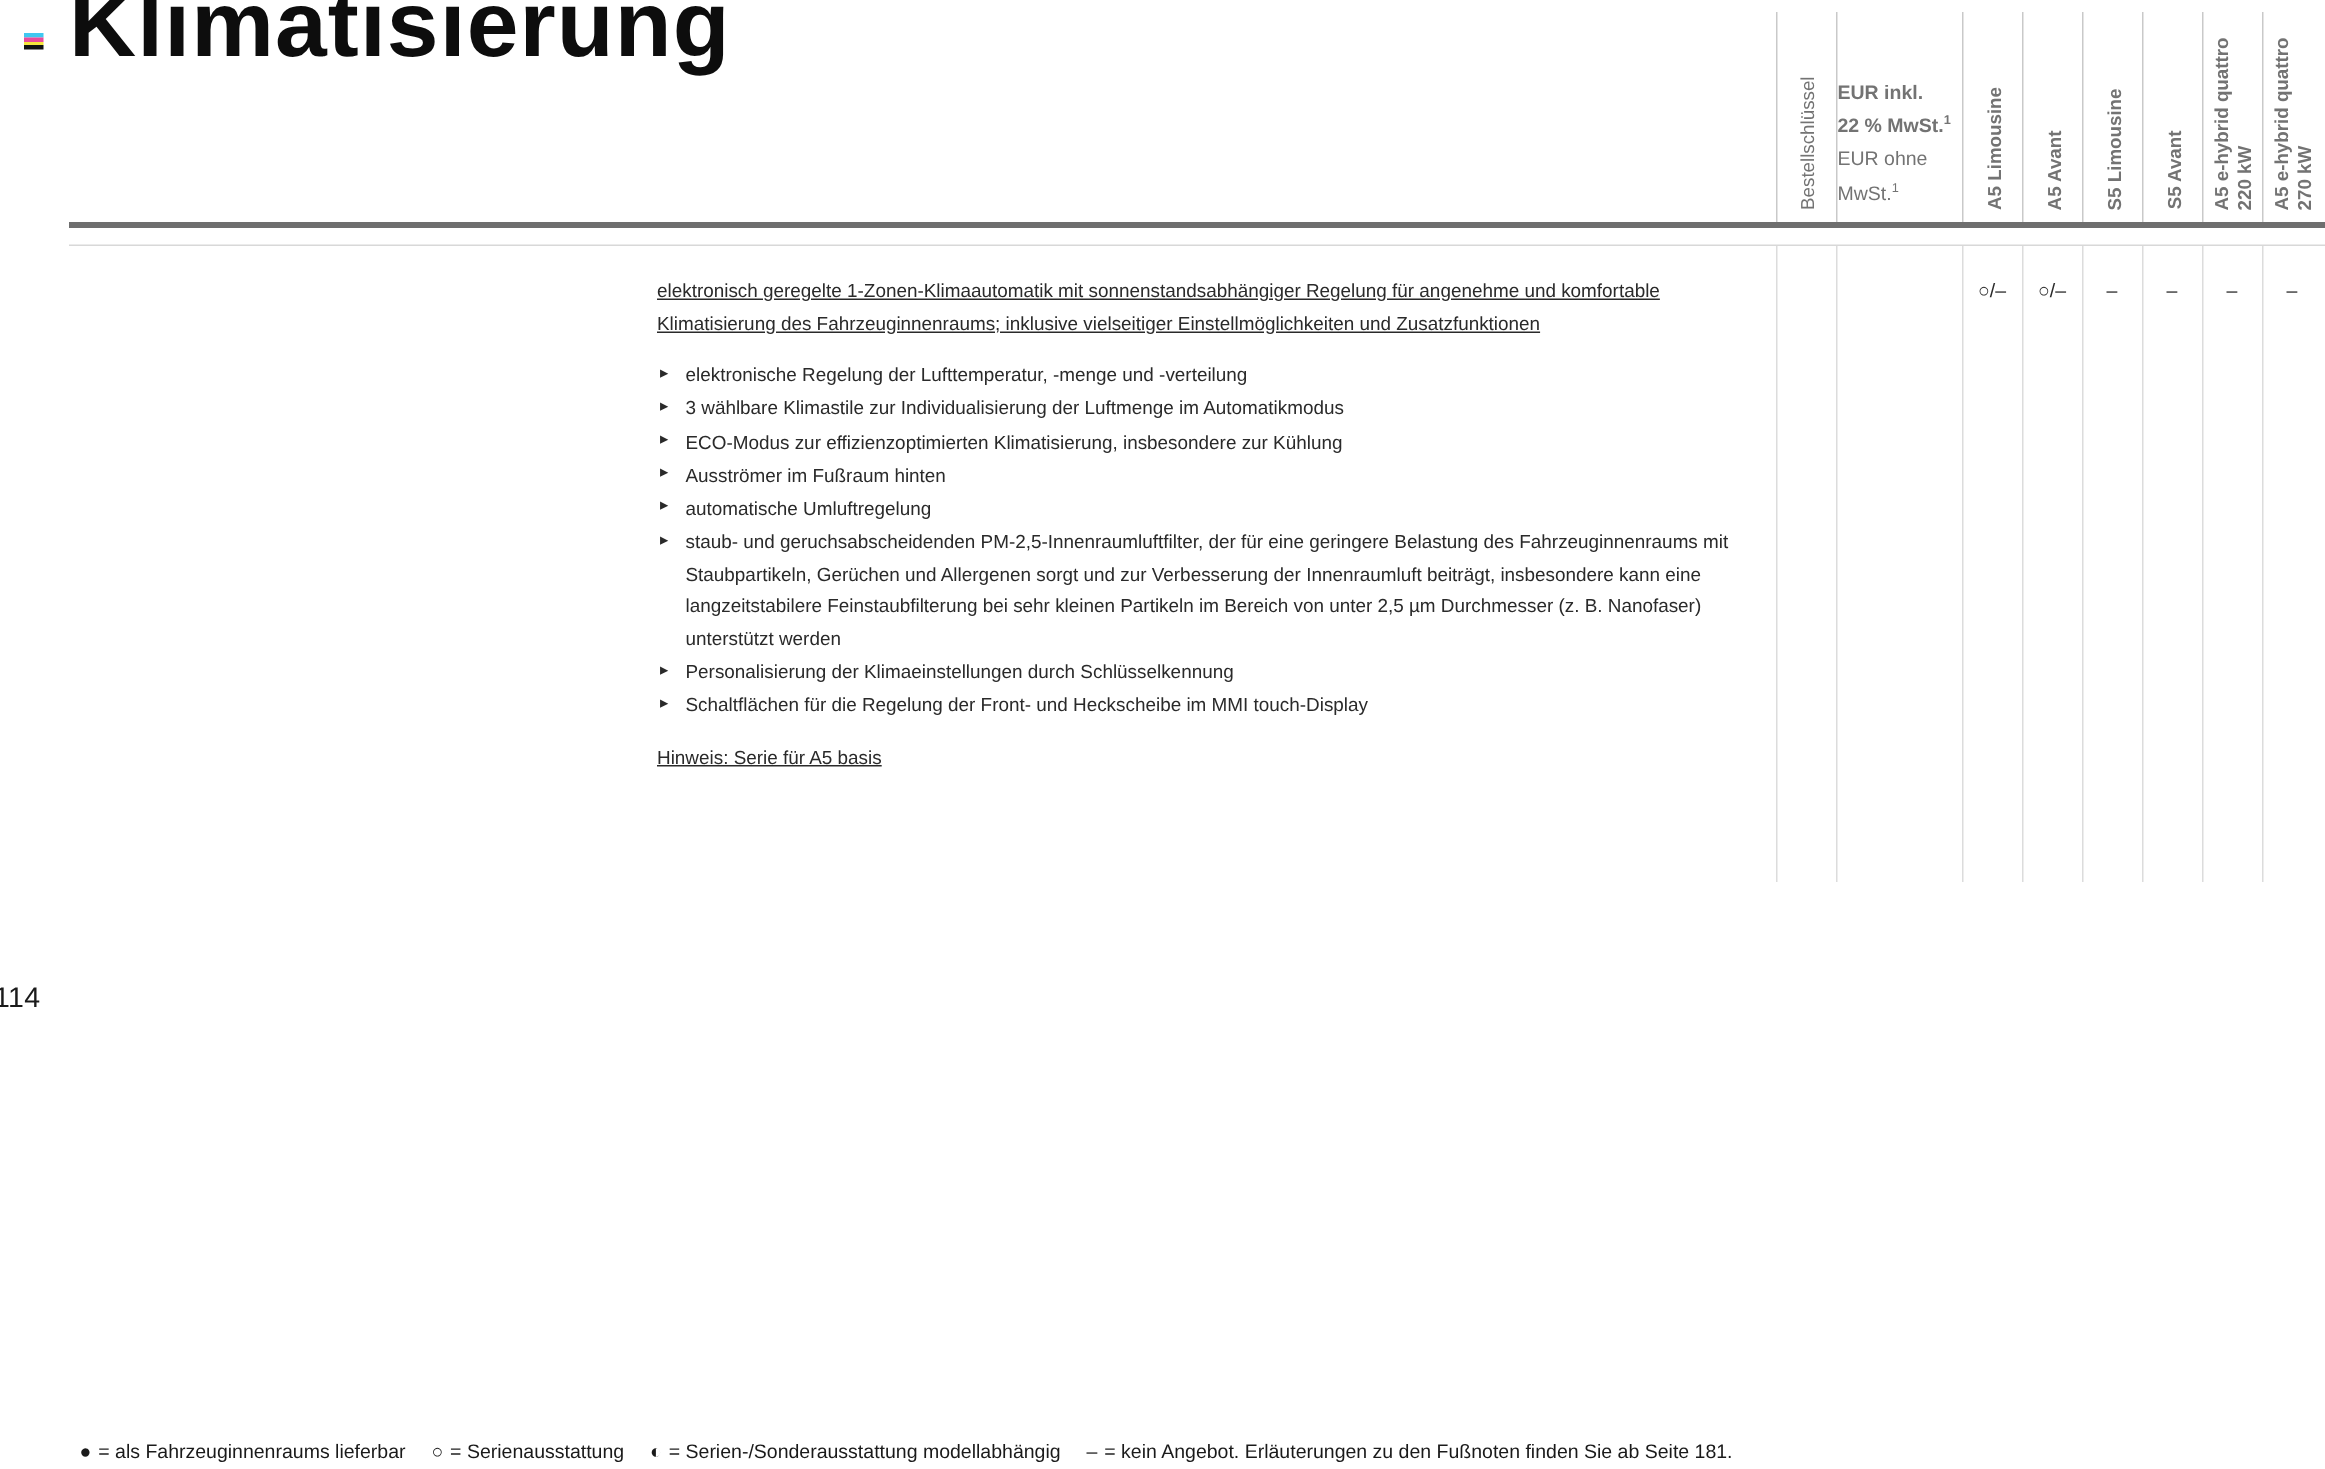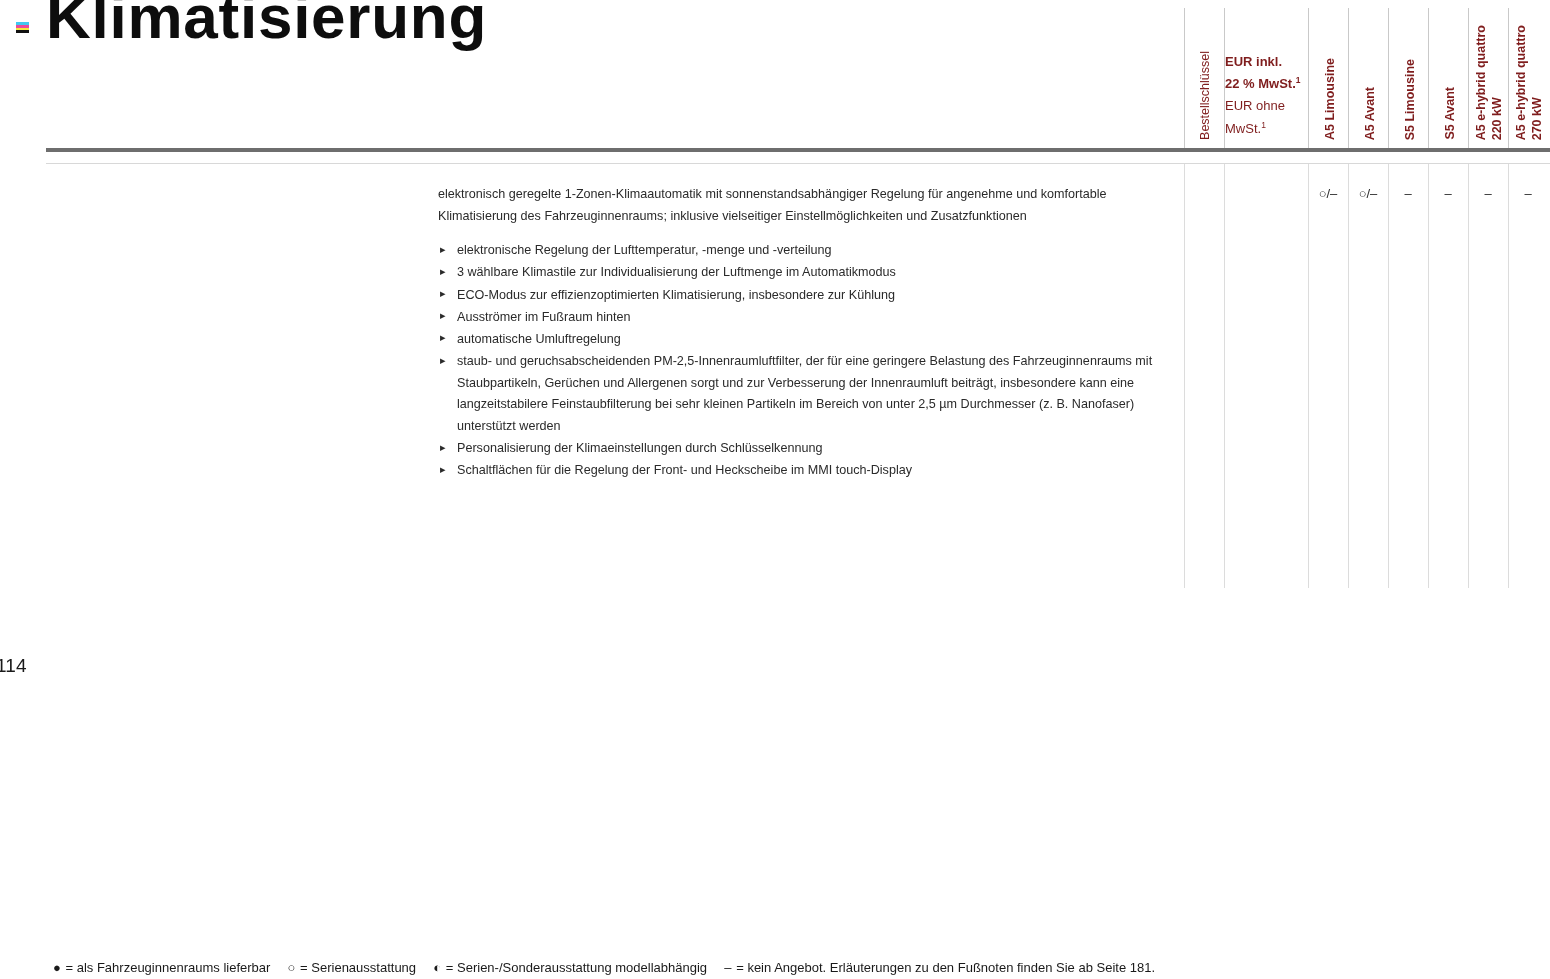--- a/index.html
+++ b/index.html
@@ -78,21 +78,21 @@
     bottom: 0;
     width: 1px;
     background: #c9c9c9;
   }
 
   .head-cell {
     position: absolute;
     bottom: 6px;
     font-size: 12.5px;
     line-height: 1.55;
-    color: #7f1d1d;
+    color: #737373;
   }
   .head-cell.vert {
     writing-mode: vertical-rl;
     transform: rotate(180deg);
     transform-origin: center;
     white-space: nowrap;
     bottom: 8px;
   }
   .head-cell.vert.bold { font-weight: 700; }
   .head-cell.vert.light { font-weight: 400; }
@@ -166,20 +166,21 @@
     position: absolute;
     left: 392px;
     top: 20px;
     width: 740px;
     font-size: 12.6px;
     line-height: 1.72;
     color: #2a2a2a;
   }
   .cell-desc p {
     margin: 0 0 13px 0;
+    text-decoration: underline;
   }
   .cell-desc p.tight { margin-bottom: 0; }
   .cell-desc ul {
     list-style: none;
     margin: 0 0 13px 0;
     padding: 0;
   }
   .cell-desc ul li {
     position: relative;
     padding-left: 19px;
@@ -303,20 +304,21 @@
       <ul>
         <li>elektronische Regelung der Lufttemperatur, -menge und -verteilung</li>
         <li>3 wählbare Klimastile zur Individualisierung der Luftmenge im Automatikmodus</li>
         <li>ECO-Modus zur effizienzoptimierten Klimatisierung, insbesondere zur Kühlung</li>
         <li>Ausströmer im Fußraum hinten</li>
         <li>automatische Umluftregelung</li>
         <li>staub- und geruchsabscheidenden PM-2,5-Innenraumluftfilter, der für eine geringere Belastung des Fahrzeuginnenraums mit Staubpartikeln, Gerüchen und Allergenen sorgt und zur Verbesserung der Innenraumluft beiträgt, insbesondere kann eine langzeitstabilere Feinstaubfilterung bei sehr kleinen Partikeln im Bereich von unter 2,5 µm Durchmesser (z. B. Nanofaser) unterstützt werden</li>
         <li>Personalisierung der Klimaeinstellungen durch Schlüsselkennung</li>
         <li>Schaltflächen für die Regelung der Front- und Heckscheibe im MMI touch-Display</li>
       </ul>
+      <p class="tight">Hinweis: Serie für A5 basis</p>
     </div>
 
     <div class="cell-val" style="left:1138px; width:40px;"></div>
     <div class="cell-val" style="left:1178px; width:84px;"></div>
     <div class="cell-val" style="left:1262px; width:40px;">○/–</div>
     <div class="cell-val" style="left:1302px; width:40px;">○/–</div>
     <div class="cell-val" style="left:1342px; width:40px;">–</div>
     <div class="cell-val" style="left:1382px; width:40px;">–</div>
     <div class="cell-val" style="left:1422px; width:40px;">–</div>
     <div class="cell-val" style="left:1462px; width:40px;">–</div>

